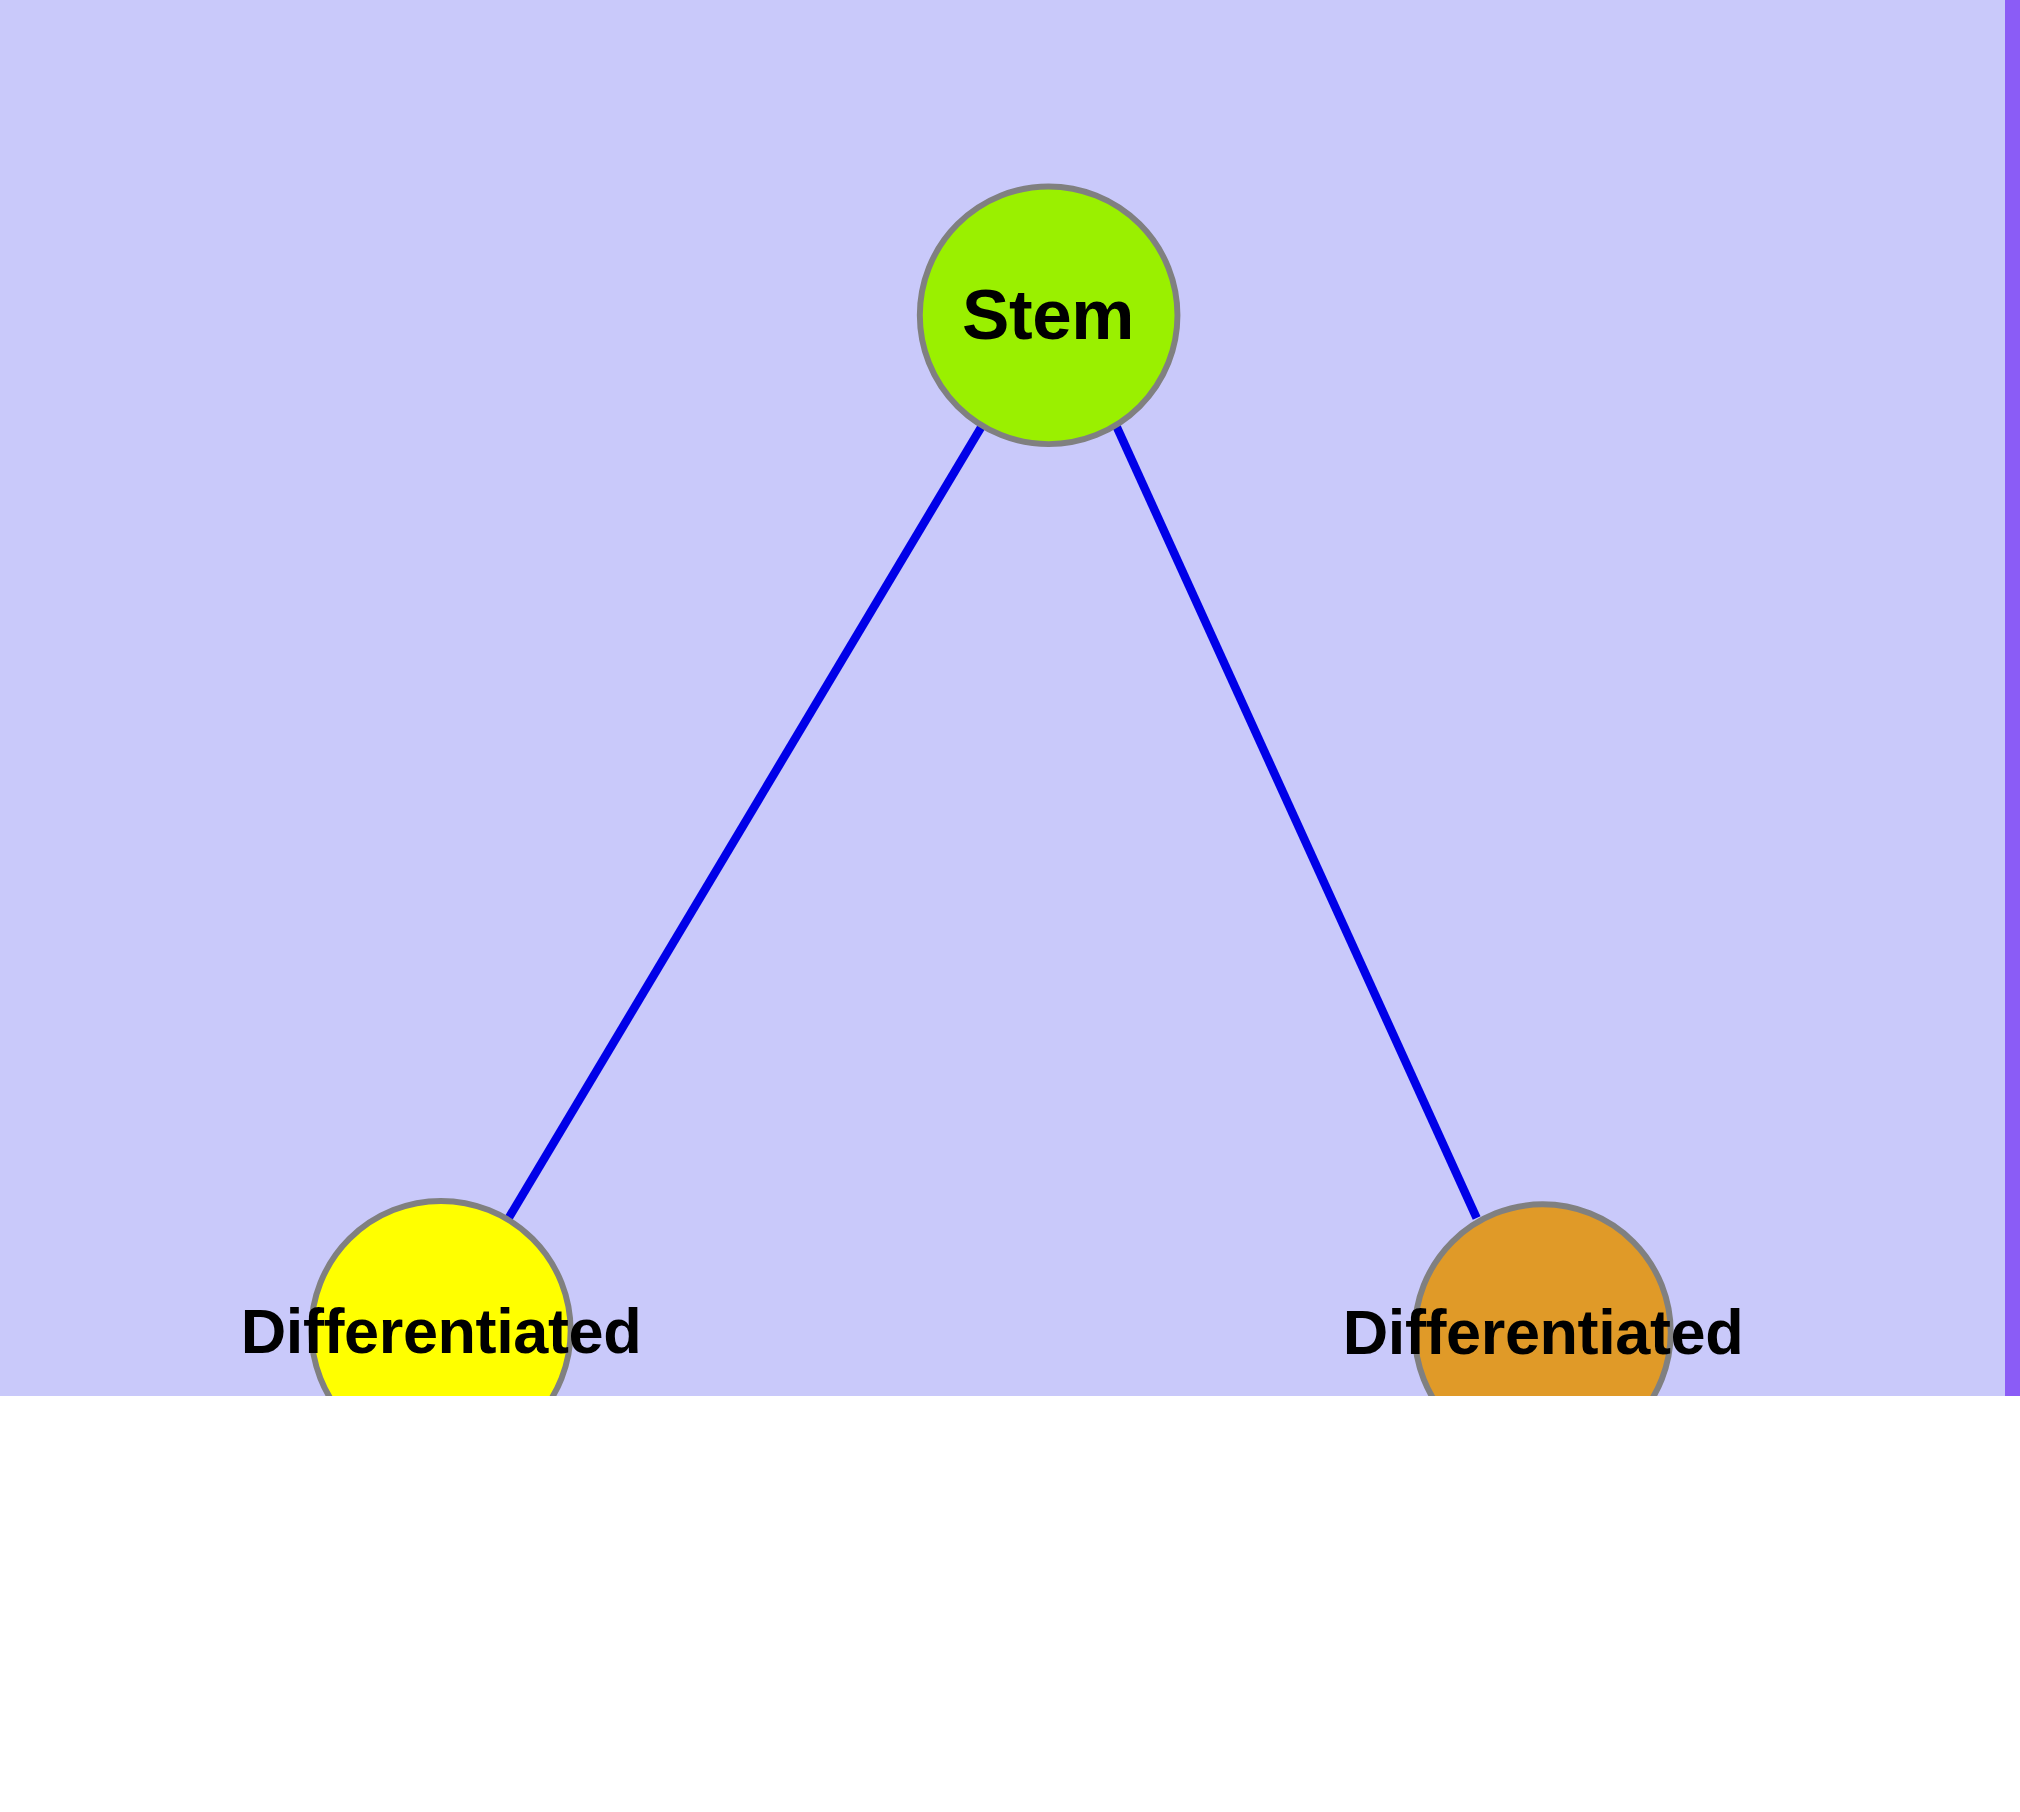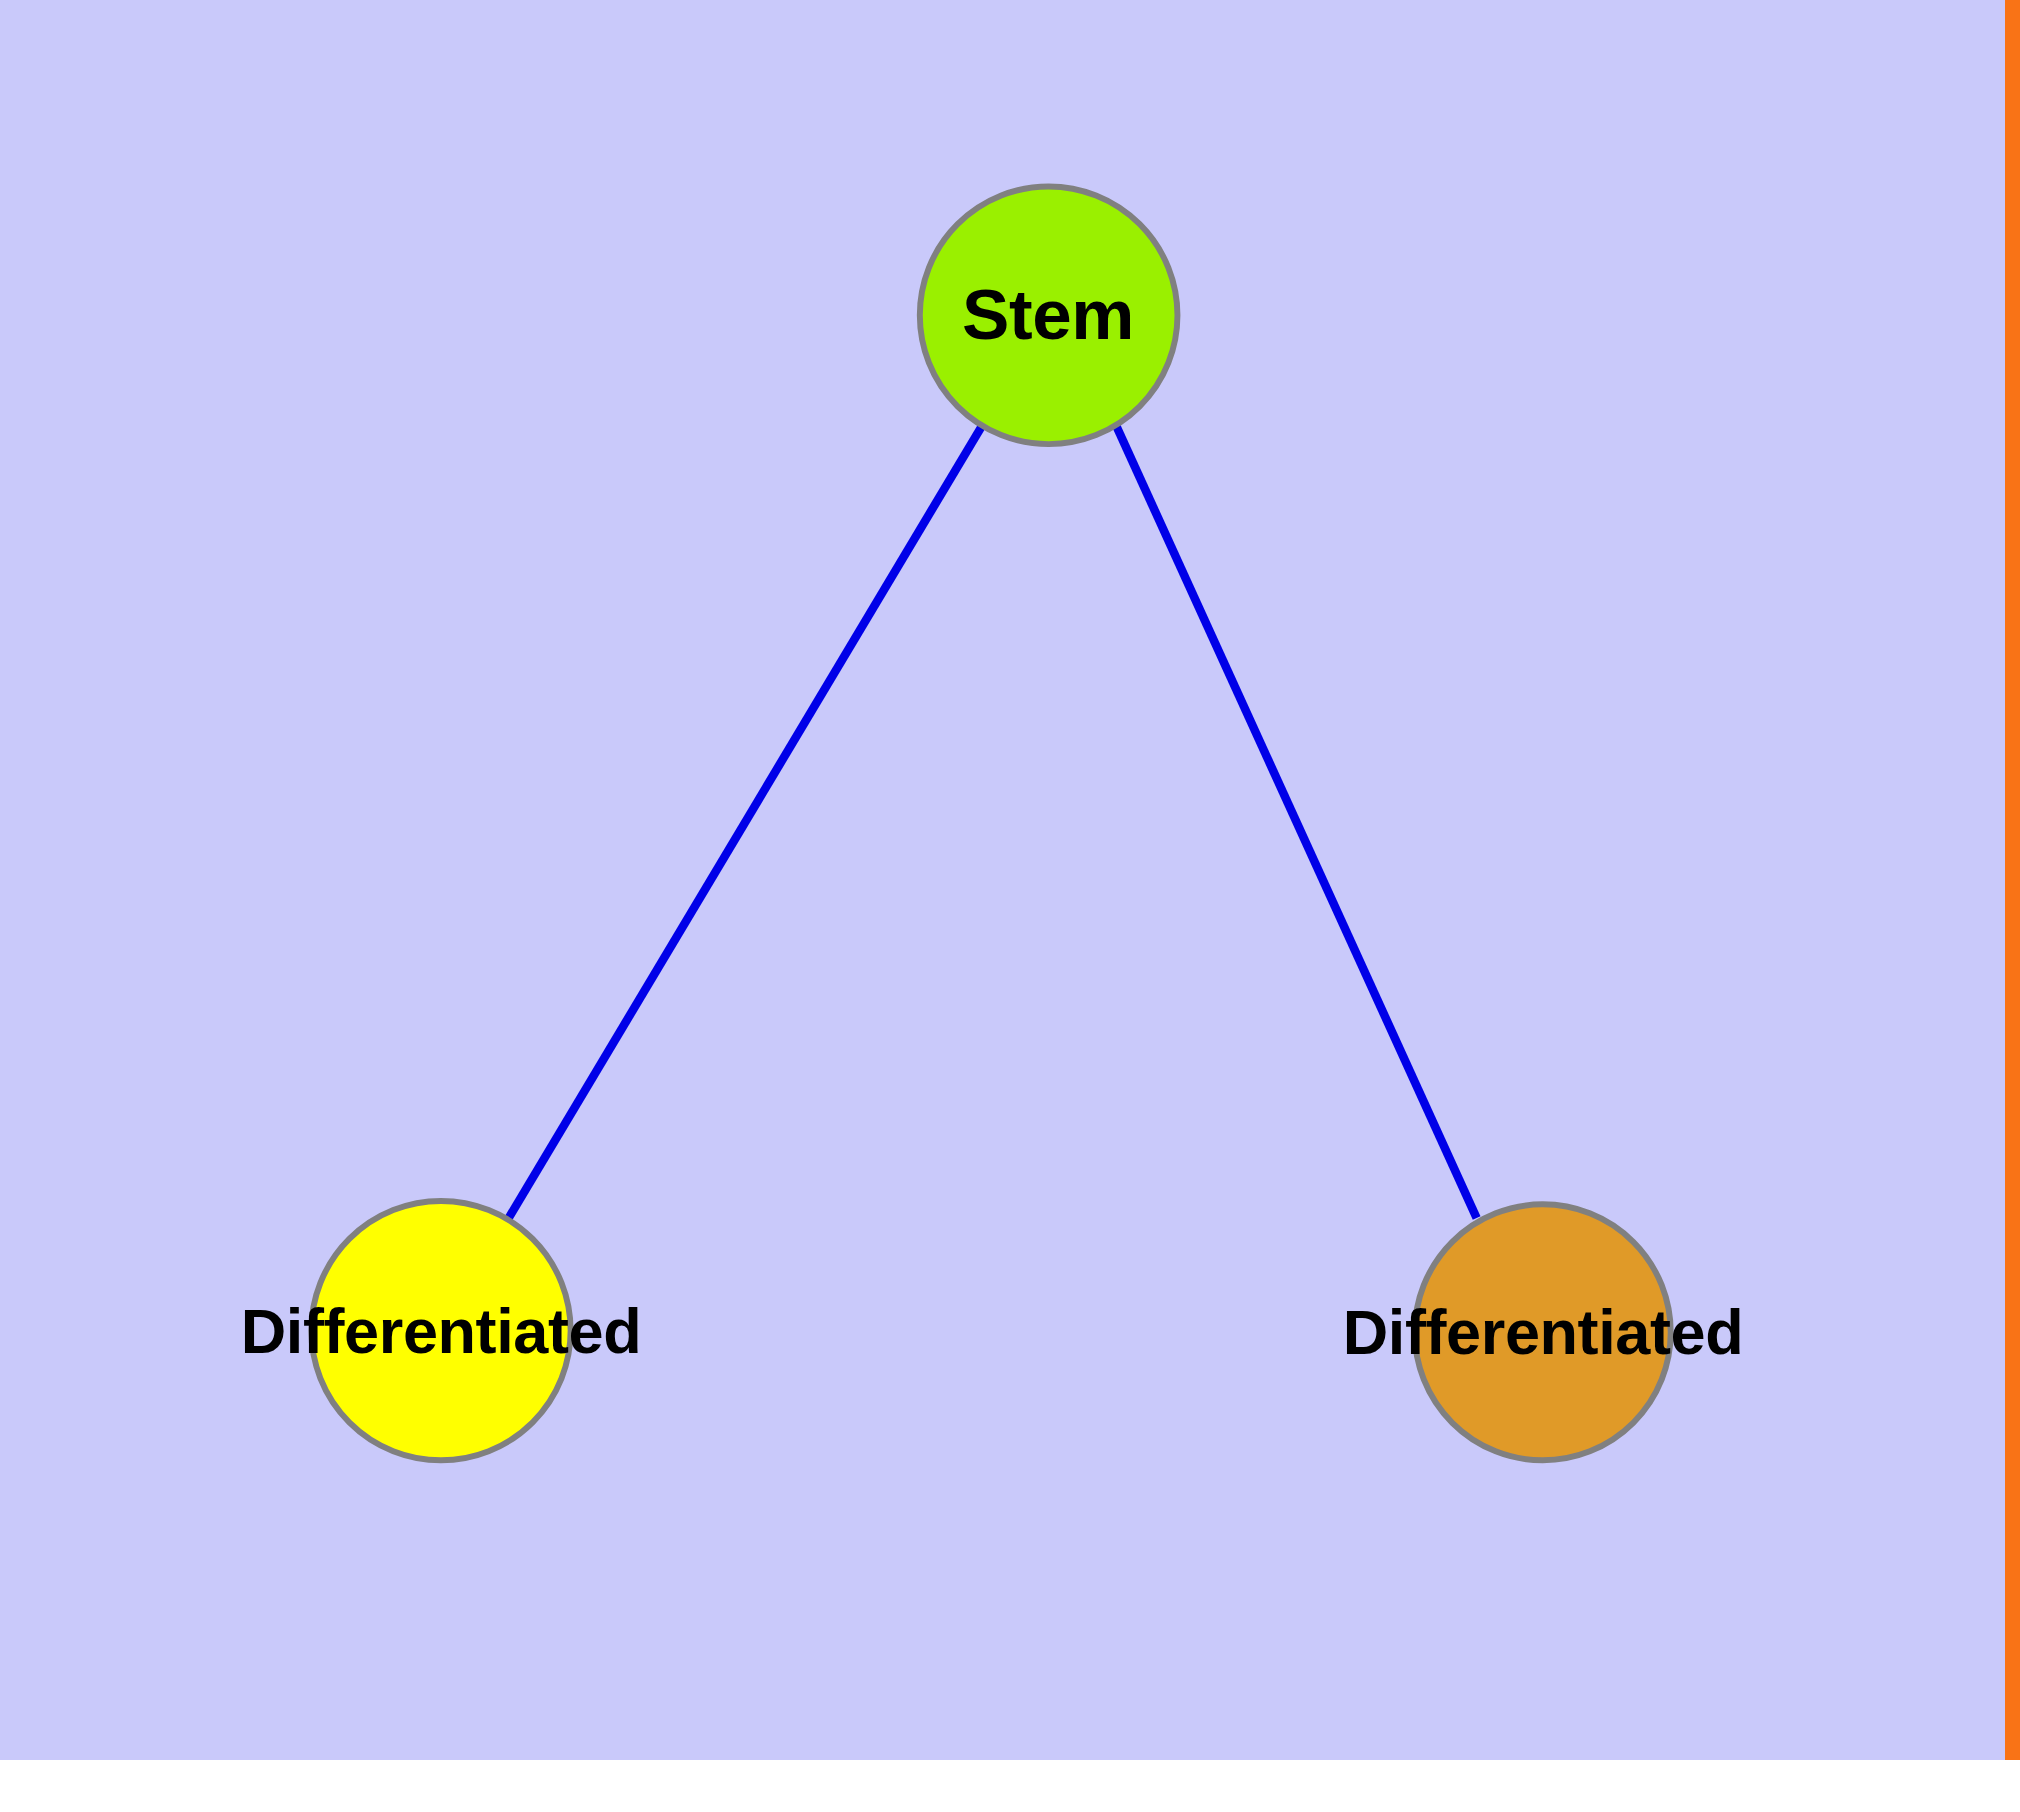--- a/index.html
+++ b/index.html
@@ -52,21 +52,21 @@
   .label-stem {
     font-size: 71px;
   }
   .label-branch {
     font-size: 63px;
   }
 </style>
 </head>
 <body>
 
-<div id="canvas" style="width: 2021px; height: 1760px; background: #f97316;">
+<div id="canvas" style="width: 2021px; height: 1396px; background: #8b5cf6;">
 
   <div id="plot-area" style="background: rgb(201, 201, 250);"></div>
 
   <svg id="graph-svg" viewBox="0 0 2384 2138">
     <g>
       <line class="edge-line" x1="1158" y1="503" x2="600" y2="1437" stroke="#0000e8" stroke-width="10"></line>
       <line class="edge-line" x1="1317" y1="503" x2="1742" y2="1437" stroke="#0000e8" stroke-width="10"></line>
     </g>
     <g>
       <circle class="node-circle" cx="1237" cy="372" r="152" fill="#9af000" stroke="#808080" stroke-width="7"></circle>

